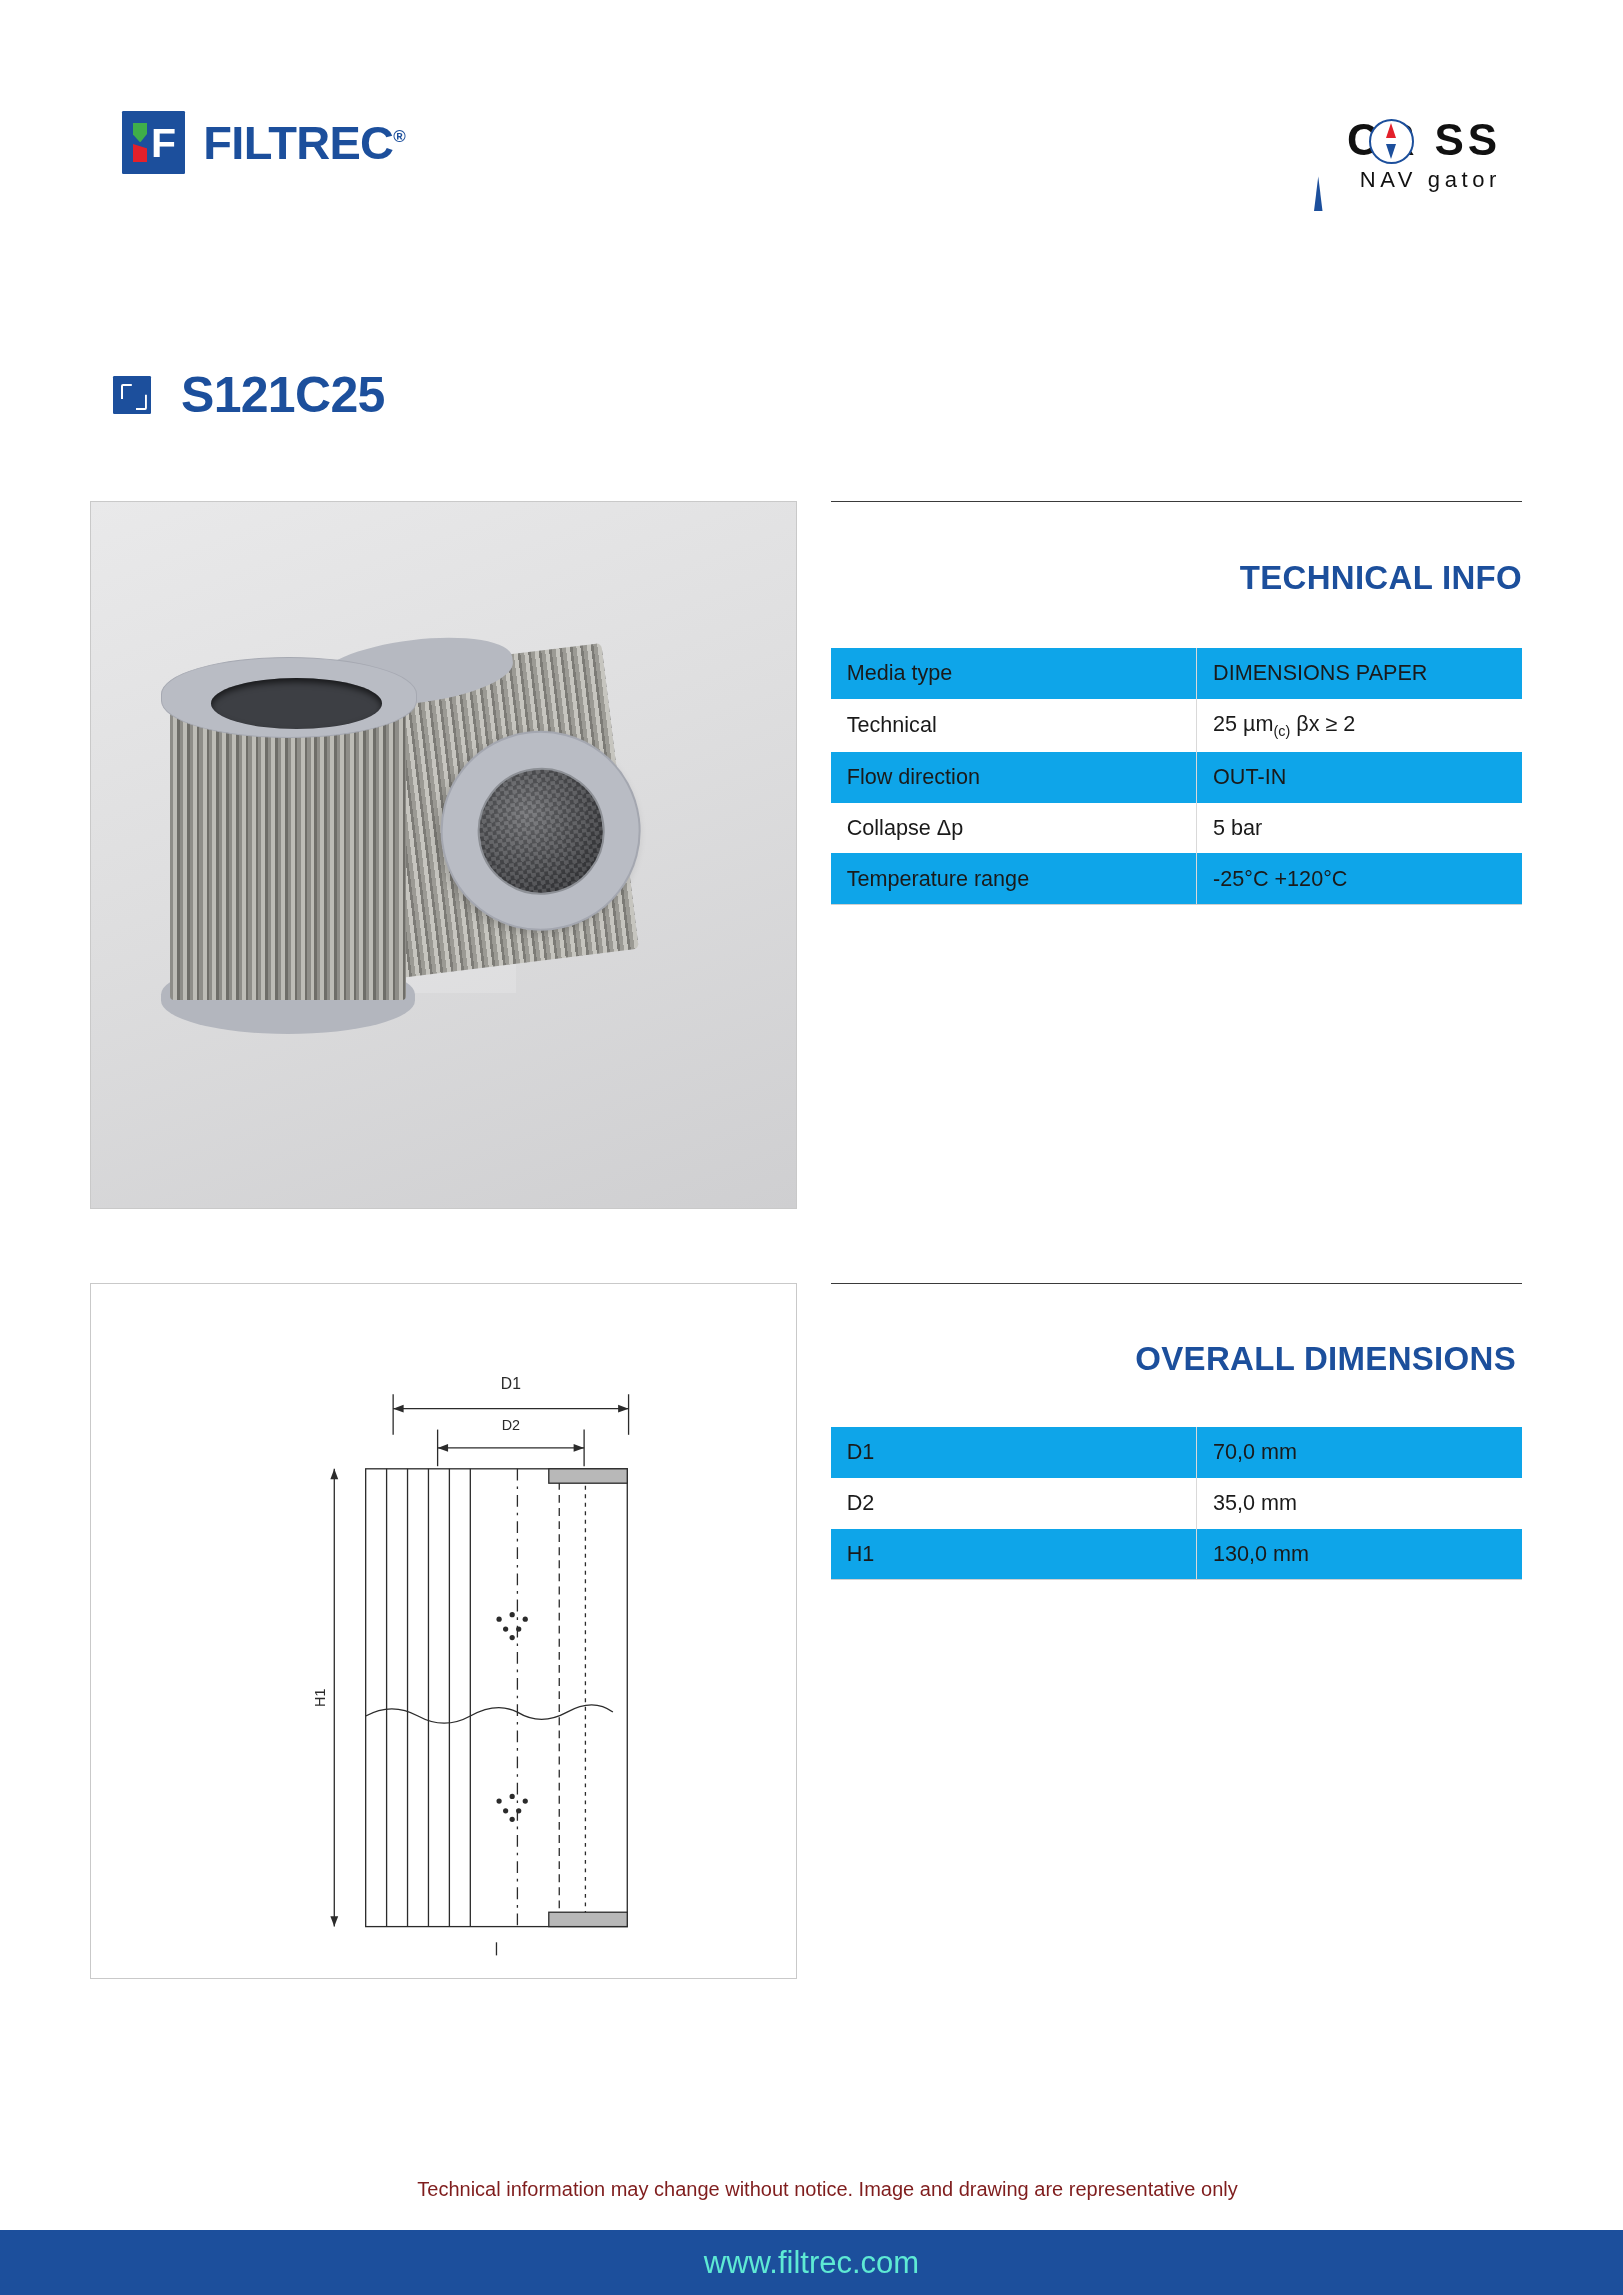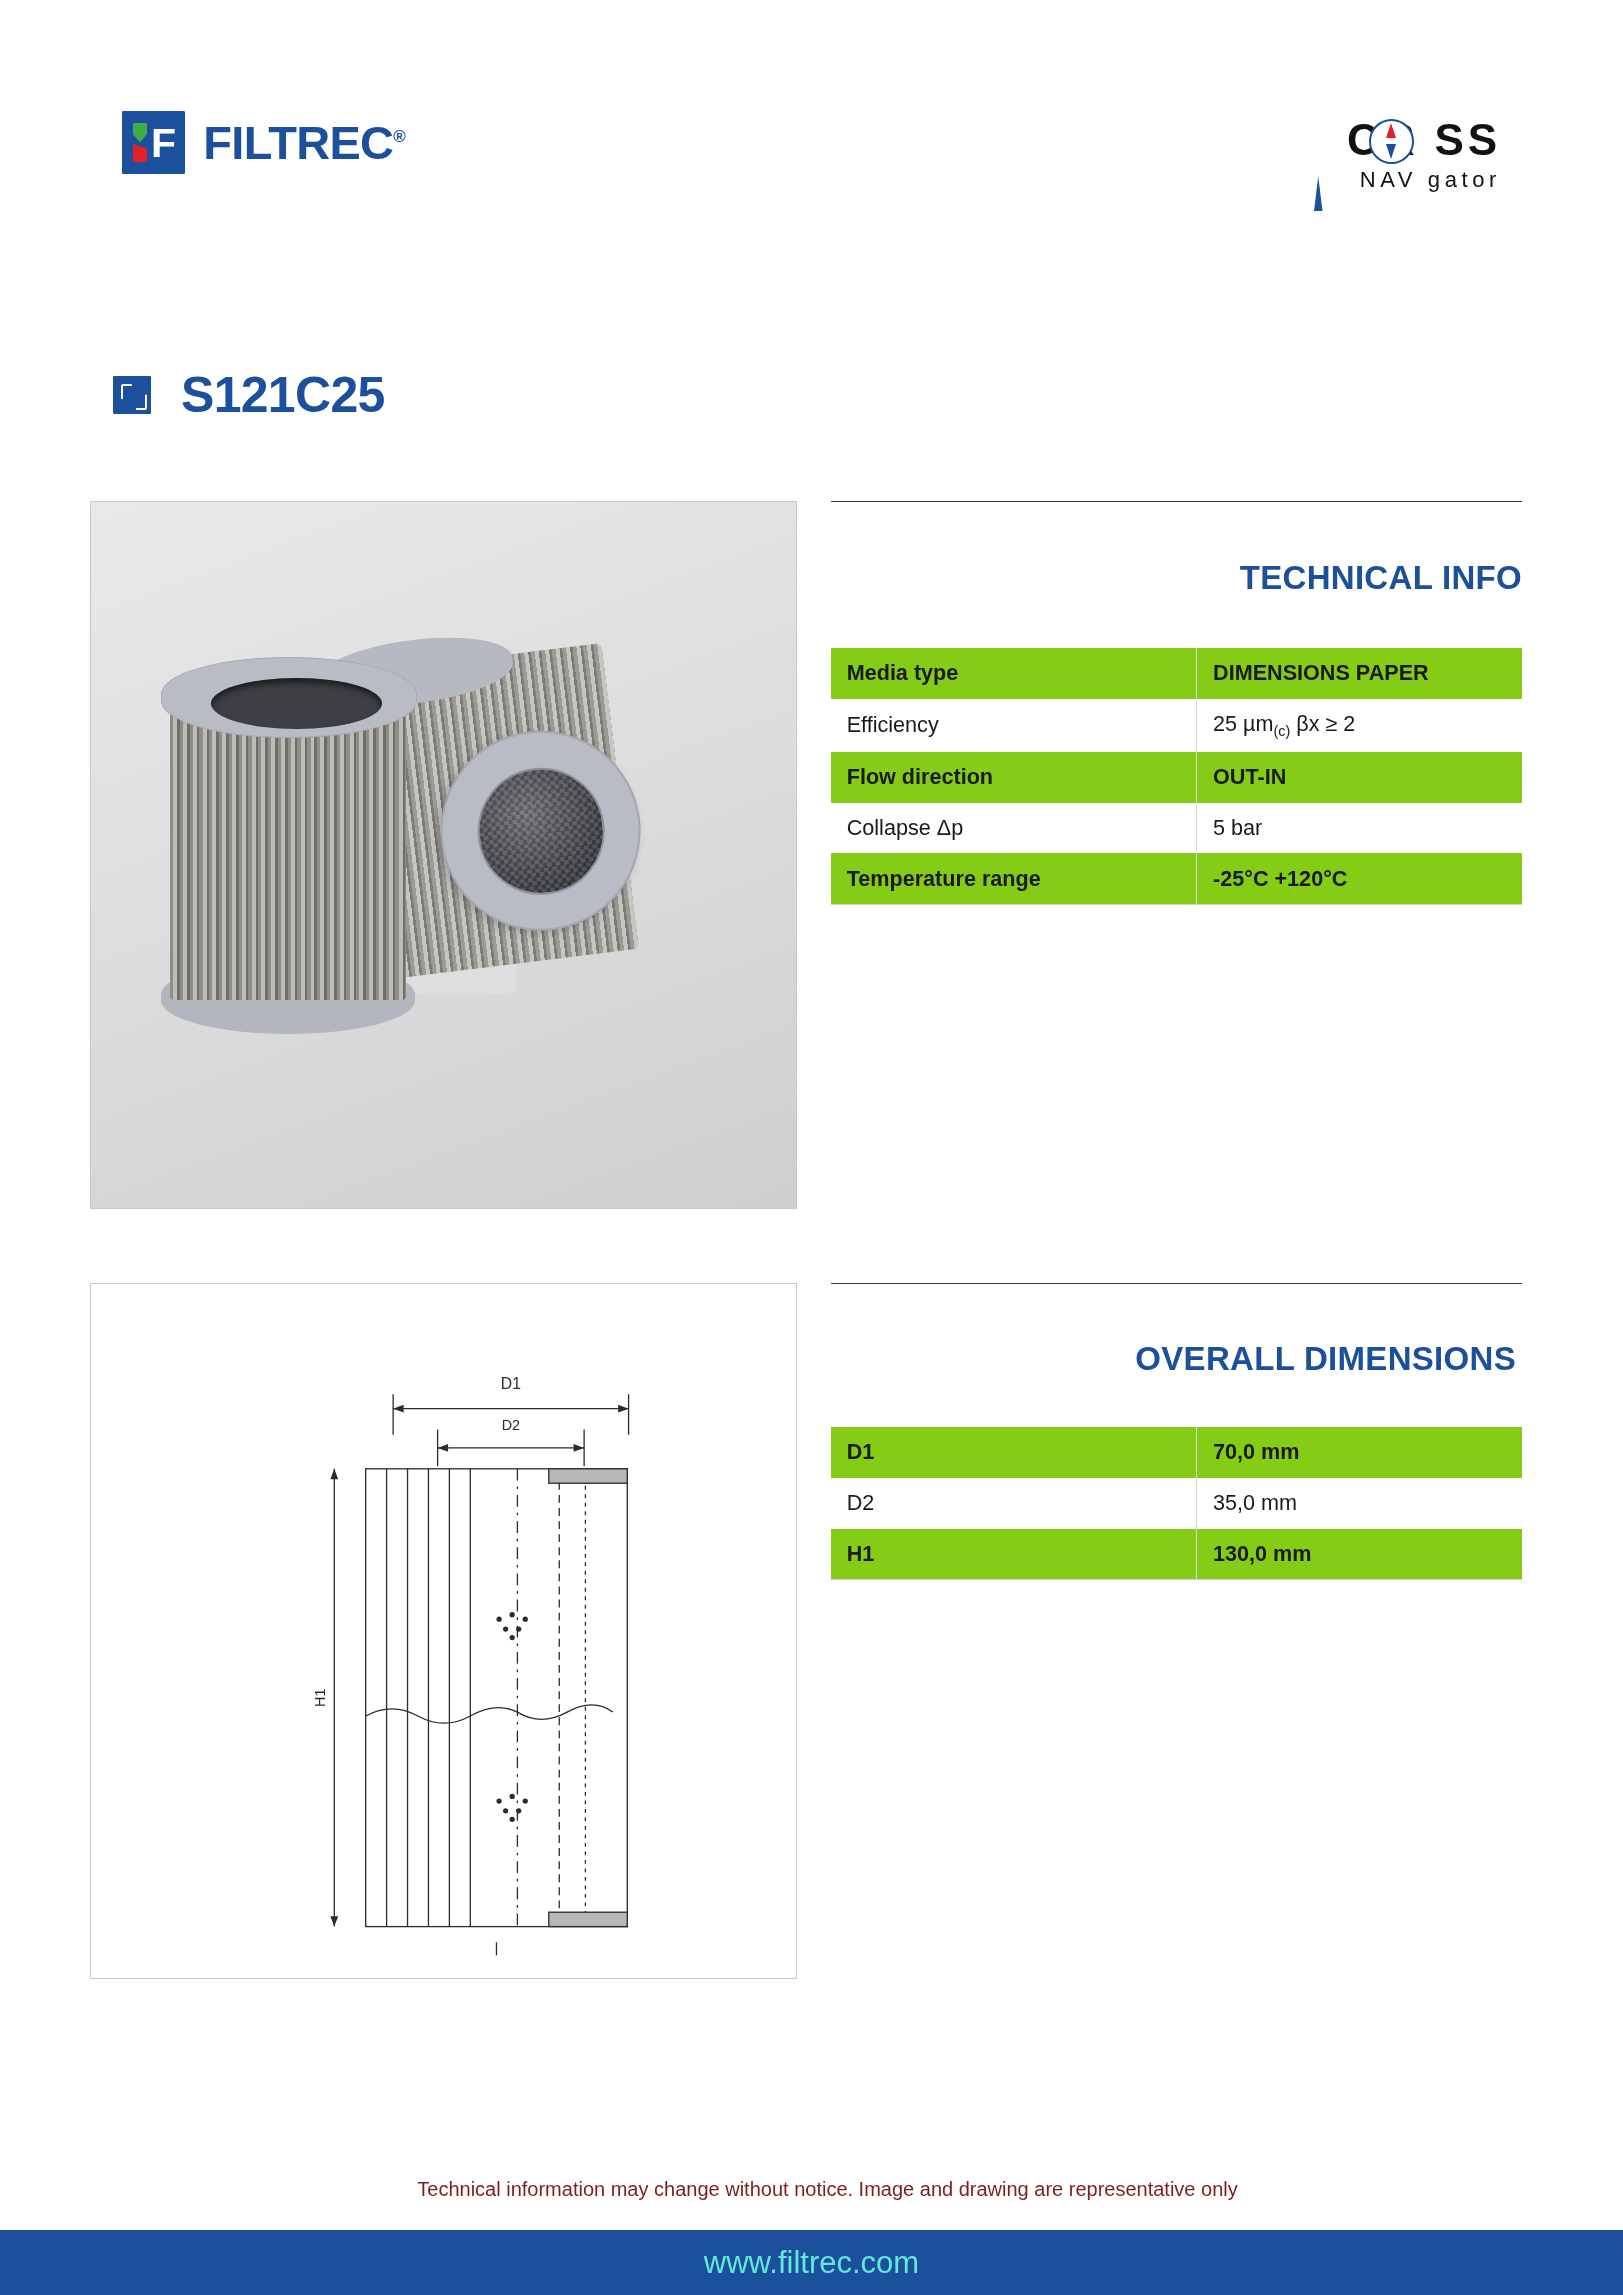--- a/index.html
+++ b/index.html
@@ -359,22 +359,21 @@
     padding: 12.4px 15.7px;
     border: 0;
     color: #1a1a1a;
     vertical-align: middle;
   }
   table.spec td.k {
     width: 334px;
     border-right: 1.3px solid #d9d9d9;
   }
   table.spec tr.alt td {
-    background: #84cc16;
-    font-weight: bold;
+    background: #0ea5e9;
   }
   table.spec tr.plain td {
     background: #ffffff;
   }
   table.spec tr:last-child td {
     border-bottom: 1.3px solid #cfcfcf;
   }
   sub.cc {
     font-size: 14.4px;
     vertical-align: sub;
@@ -462,21 +461,21 @@
   <div class="rule" style="left:831px; top:501px; width:691px;"></div>
   <div class="sec-title" style="left:831px; top:559px; width:691px; text-align:right;">TECHNICAL INFO</div>
 
   <table class="spec" style="left:831px; top:648px;">
     <tbody>
       <tr class="alt">
         <td class="k">Media type</td>
         <td>DIMENSIONS PAPER</td>
       </tr>
       <tr class="plain">
-        <td class="k">Efficiency</td>
+        <td class="k">Technical</td>
         <td><span>25 µm</span><sub class="cc">(c)</sub><span> βx ≥ 2</span></td>
       </tr>
       <tr class="alt">
         <td class="k">Flow direction</td>
         <td>OUT-IN</td>
       </tr>
       <tr class="plain">
         <td class="k">Collapse Δp</td>
         <td>5 bar</td>
       </tr>

